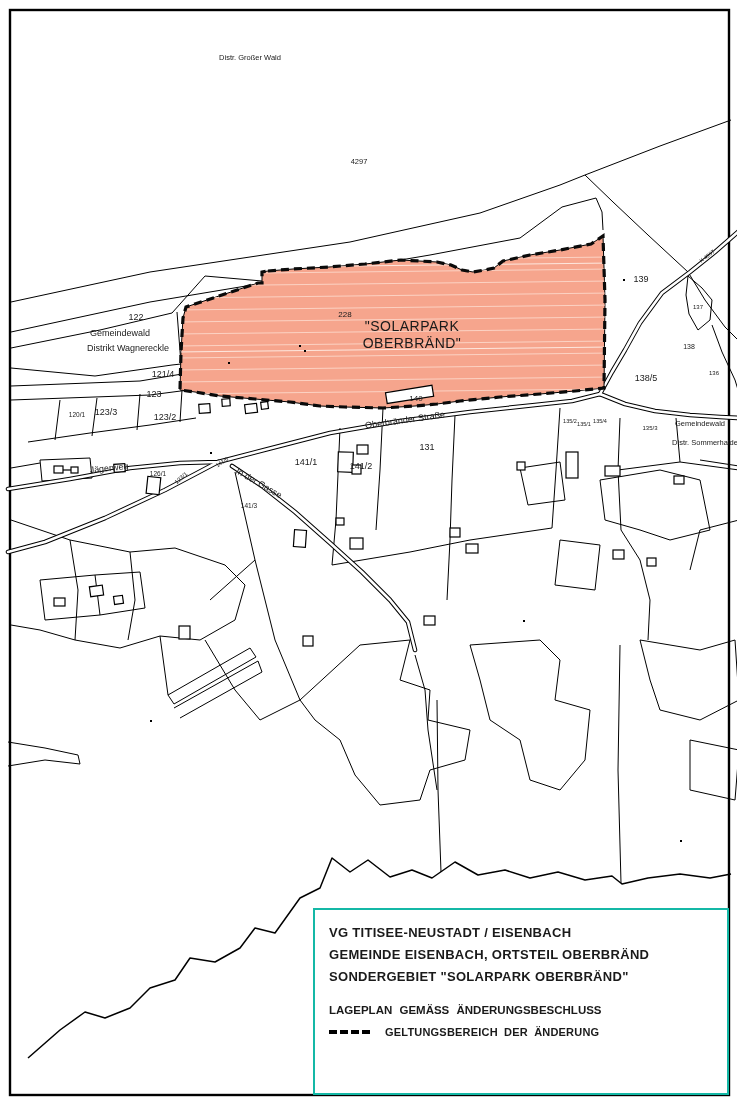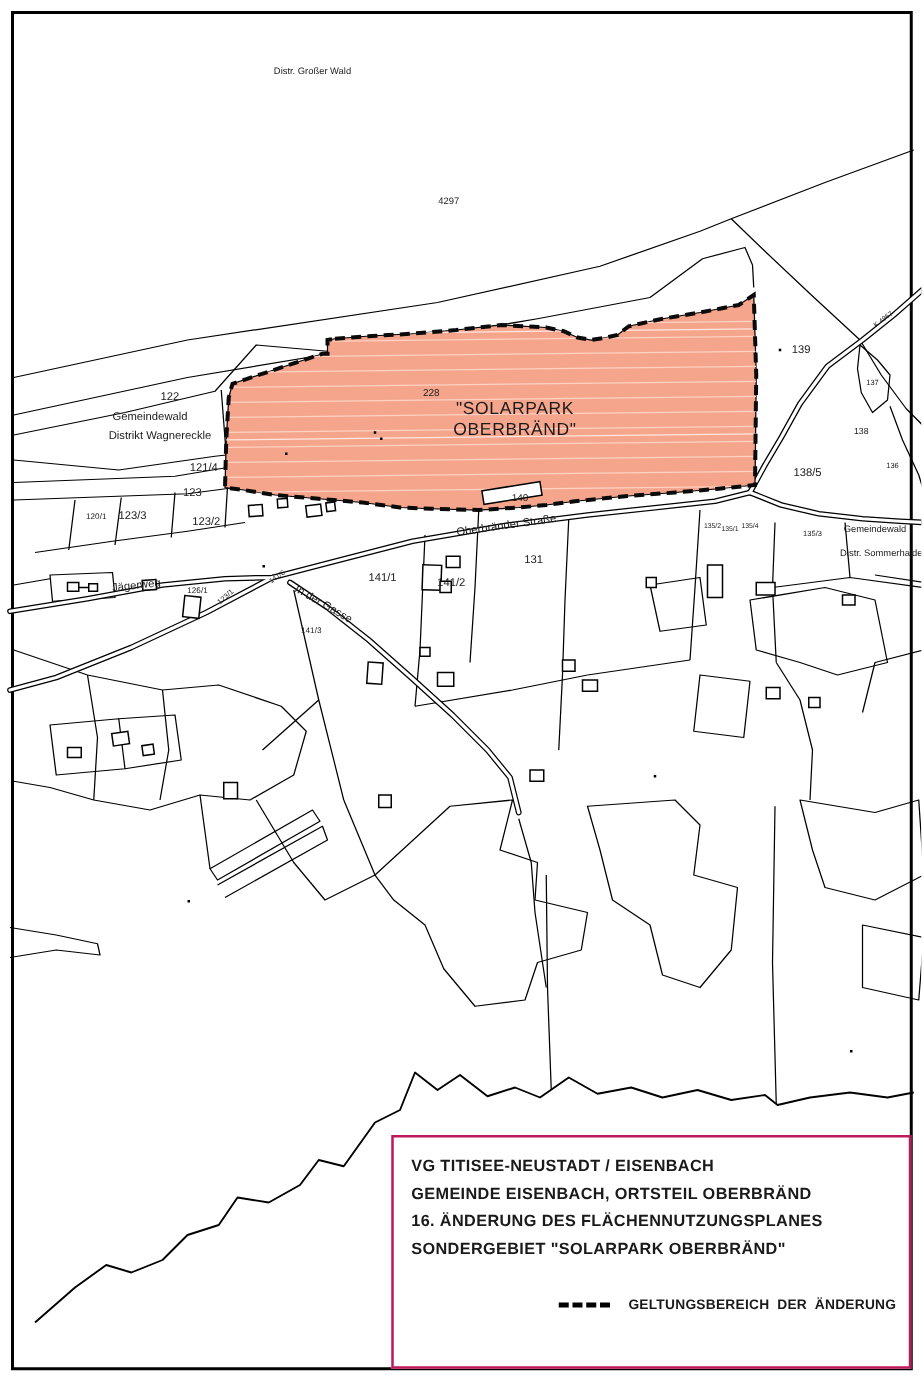--- a/index.html
+++ b/index.html
@@ -2,25 +2,25 @@
 <html><head>
 <meta charset="utf-8">
 <style>
   html,body{margin:0;padding:0;background:#fff;}
   #stage{position:relative;width:737px;height:1105px;background:#ffffff;overflow:hidden;
          font-family:"Liberation Sans", sans-serif;color:#1a1a1a;}
   #linework{position:absolute;left:0;top:0;}
   .lbl{position:absolute;white-space:nowrap;transform:translate(-50%,-50%);color:#1a1a1a;}
   .lbl.rot{transform-origin:center center;}
   .tb{position:absolute;left:313px;top:908px;width:416px;height:187px;background:#fff;
-      border:2px solid #be185d;box-sizing:border-box;padding:12px 10px 0 14px;}
+      border:2px solid #14b8a6;box-sizing:border-box;padding:12px 10px 0 14px;}
   .tb-line{font-weight:bold;font-size:13px;line-height:22px;letter-spacing:0.3px;}
   .tb-sub{font-weight:bold;font-size:11.5px;line-height:16px;word-spacing:4px;}
   .tb-sub-gap{margin-top:14px;}
-  .legend-row{display:flex;align-items:center;margin-top:28px;justify-content:flex-end;}
+  .legend-row{display:flex;align-items:center;margin-top:8px;}
   .legend-dashes{display:flex;align-items:center;margin-right:12px;}
   .legend-dashes span{display:inline-block;width:8px;height:4px;background:#000;margin-right:3px;}
   .legend-text{font-weight:bold;font-size:11px;word-spacing:3px;letter-spacing:0.2px;}
 </style>
 </head>
 <body>
 
 <div id="stage">
 
   <svg id="linework" width="739" height="1105" viewBox="0 0 739 1105">
@@ -214,22 +214,22 @@
   <div class="lbl rot" style="left:259px;top:483px;font-size:9px;transform:translate(-50%,-50%) rotate(30deg)">In der Gasse</div>
   <div class="lbl" style="left:249px;top:505px;font-size:6.5px">141/3</div>
 
   <div class="lbl" style="left:306px;top:462px;font-size:9px">141/1</div>
   <div class="lbl" style="left:361px;top:466px;font-size:9px">141/2</div>
   <div class="lbl" style="left:427px;top:447px;font-size:9px">131</div>
 
   <div class="tb">
     <div class="tb-line">VG TITISEE-NEUSTADT / EISENBACH</div>
     <div class="tb-line">GEMEINDE EISENBACH, ORTSTEIL OBERBRÄND</div>
-    <div class="tb-line">16. ÄNDERUNG DES FLÄCHENNUTZUNGSPLANES</div>
     <div class="tb-line">SONDERGEBIET "SOLARPARK OBERBRÄND"</div>
+    <div class="tb-sub tb-sub-gap">LAGEPLAN GEMÄSS ÄNDERUNGSBESCHLUSS</div>
     <div class="legend-row">
       <span class="legend-dashes">
           <span></span>
           <span></span>
           <span></span>
           <span></span>
         </span>
       <span class="legend-text">GELTUNGSBEREICH DER ÄNDERUNG</span>
     </div>
   </div>

